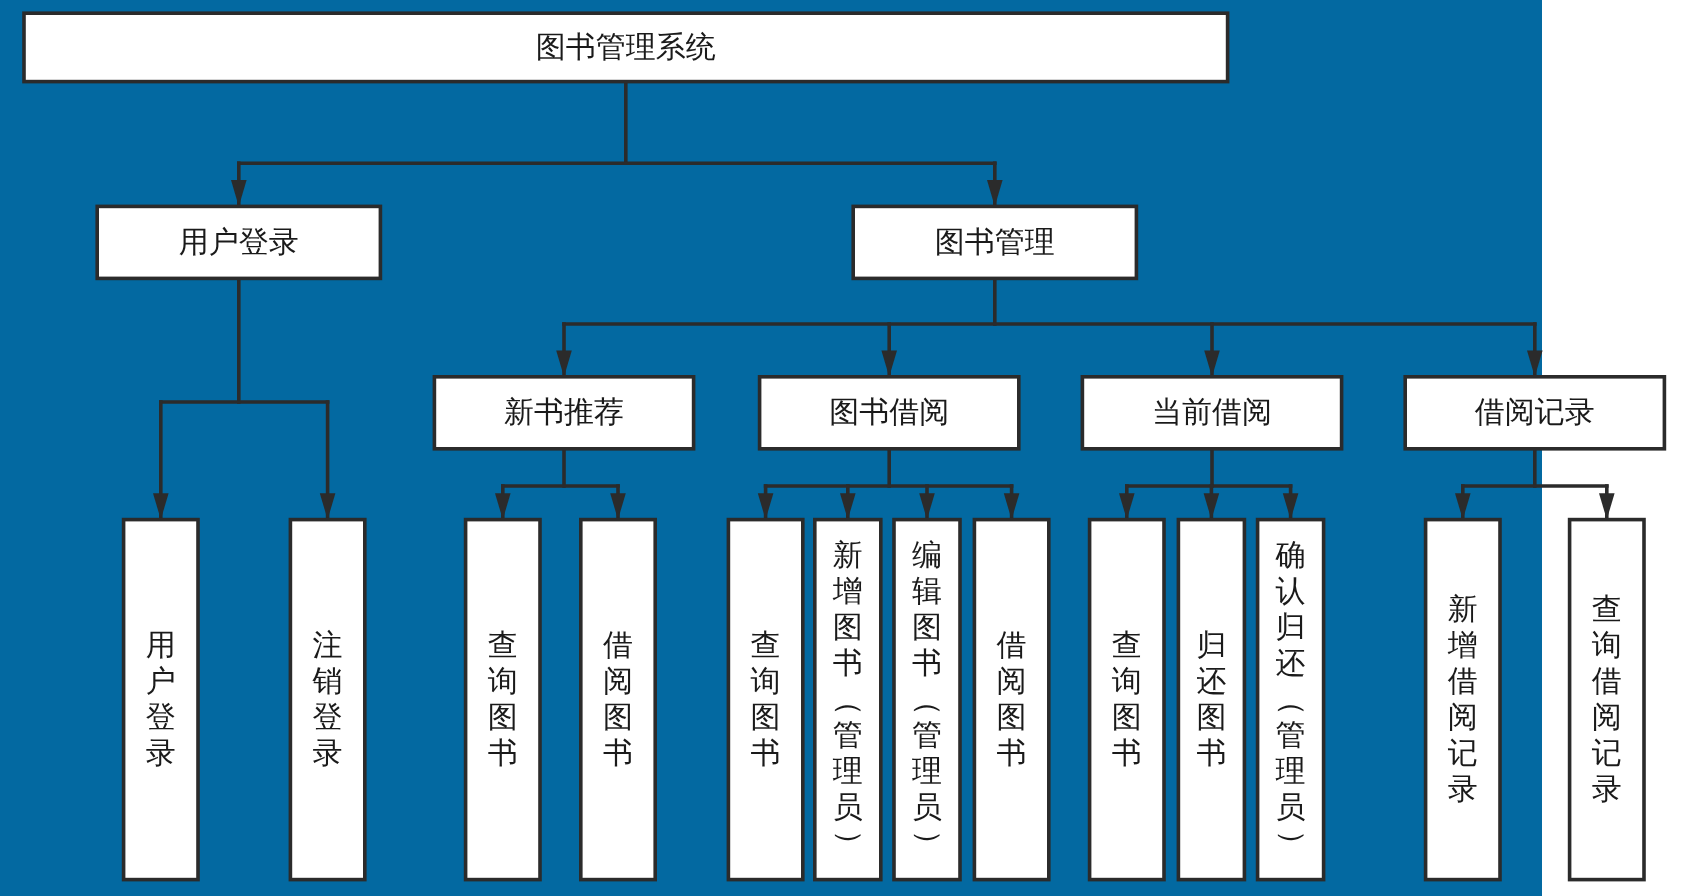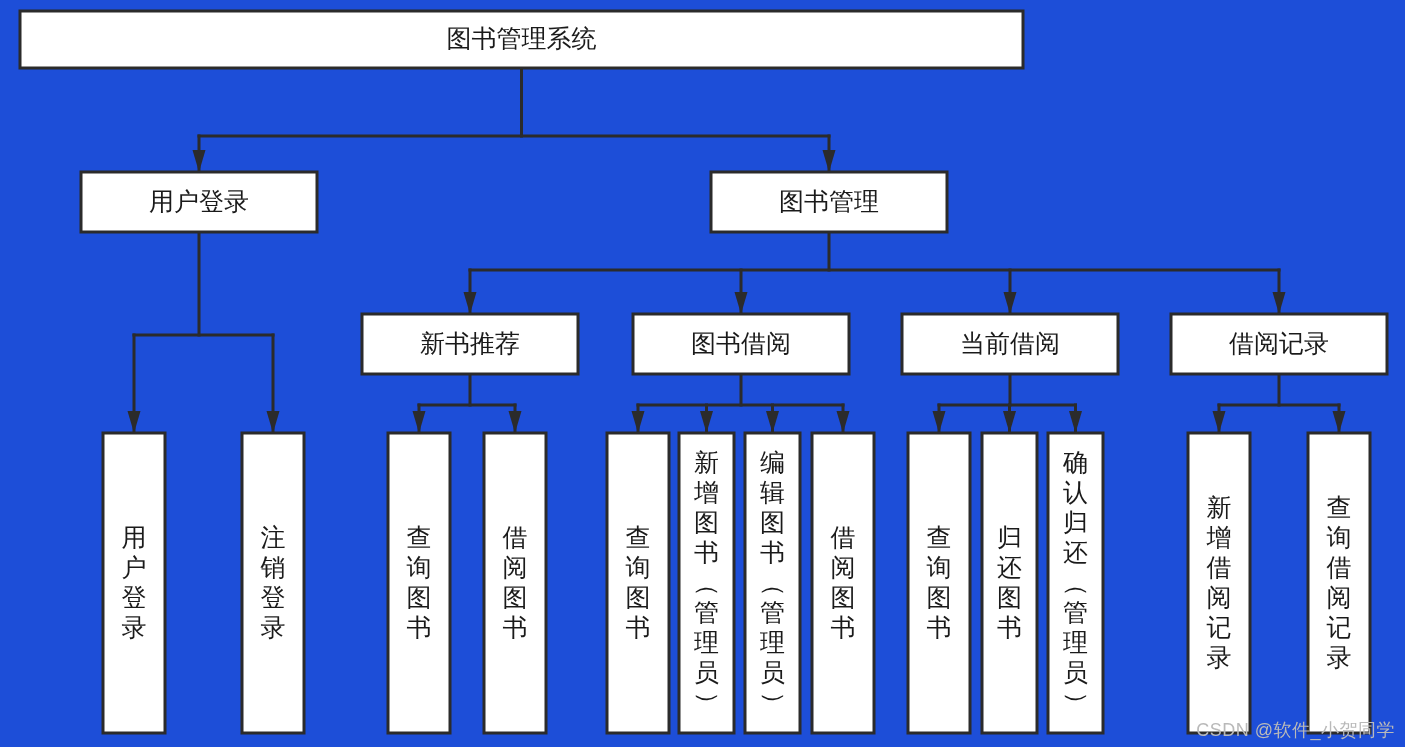--- a/index.html
+++ b/index.html
@@ -1,20 +1,20 @@
 <!DOCTYPE html>
 <html><head>
 <meta charset="utf-8">
 <style>
   html,body{margin:0;padding:0;background:#ffffff;}
   body{
     width:1405px;height:747px;overflow:hidden;
     font-family:"Liberation Sans","DejaVu Sans",sans-serif;
   }
-  #stage{position:relative;width:1405px;height:747px;background:#1d4ed8;}
+  #stage{position:relative;width:1285px;height:747px;background:#0369a1;}
   svg#diagram{position:absolute;left:0;top:0;width:1405px;height:747px;display:block;}
   .node-rect{fill:#ffffff;stroke:#2b2b2b;stroke-width:3;}
   .conn{stroke:#2b2b2b;stroke-width:3;fill:none;stroke-linecap:square;}
   .arrow-head{fill:#2b2b2b;stroke:none;}
   text.node-label{
     font-family:"Liberation Sans","DejaVu Sans",sans-serif;
     fill:#1a1a1a;
     dominant-baseline:middle;
   }
   text.h-label{font-size:25px;text-anchor:middle;}
@@ -234,14 +234,13 @@
           <rect x="1308" y="433" width="62" height="300" rx="0" class="node-rect"></rect>
           <text x="1339" y="509" class="node-label v-char">查</text>
           <text x="1339" y="539" class="node-label v-char">询</text>
           <text x="1339" y="569" class="node-label v-char">借</text>
           <text x="1339" y="599" class="node-label v-char">阅</text>
           <text x="1339" y="629" class="node-label v-char">记</text>
           <text x="1339" y="659" class="node-label v-char">录</text>
         </g>
       </g>
   </svg>
-  <div class="watermark">CSDN @软件_小贺同学</div>
 </div>
 
 </body></html>

